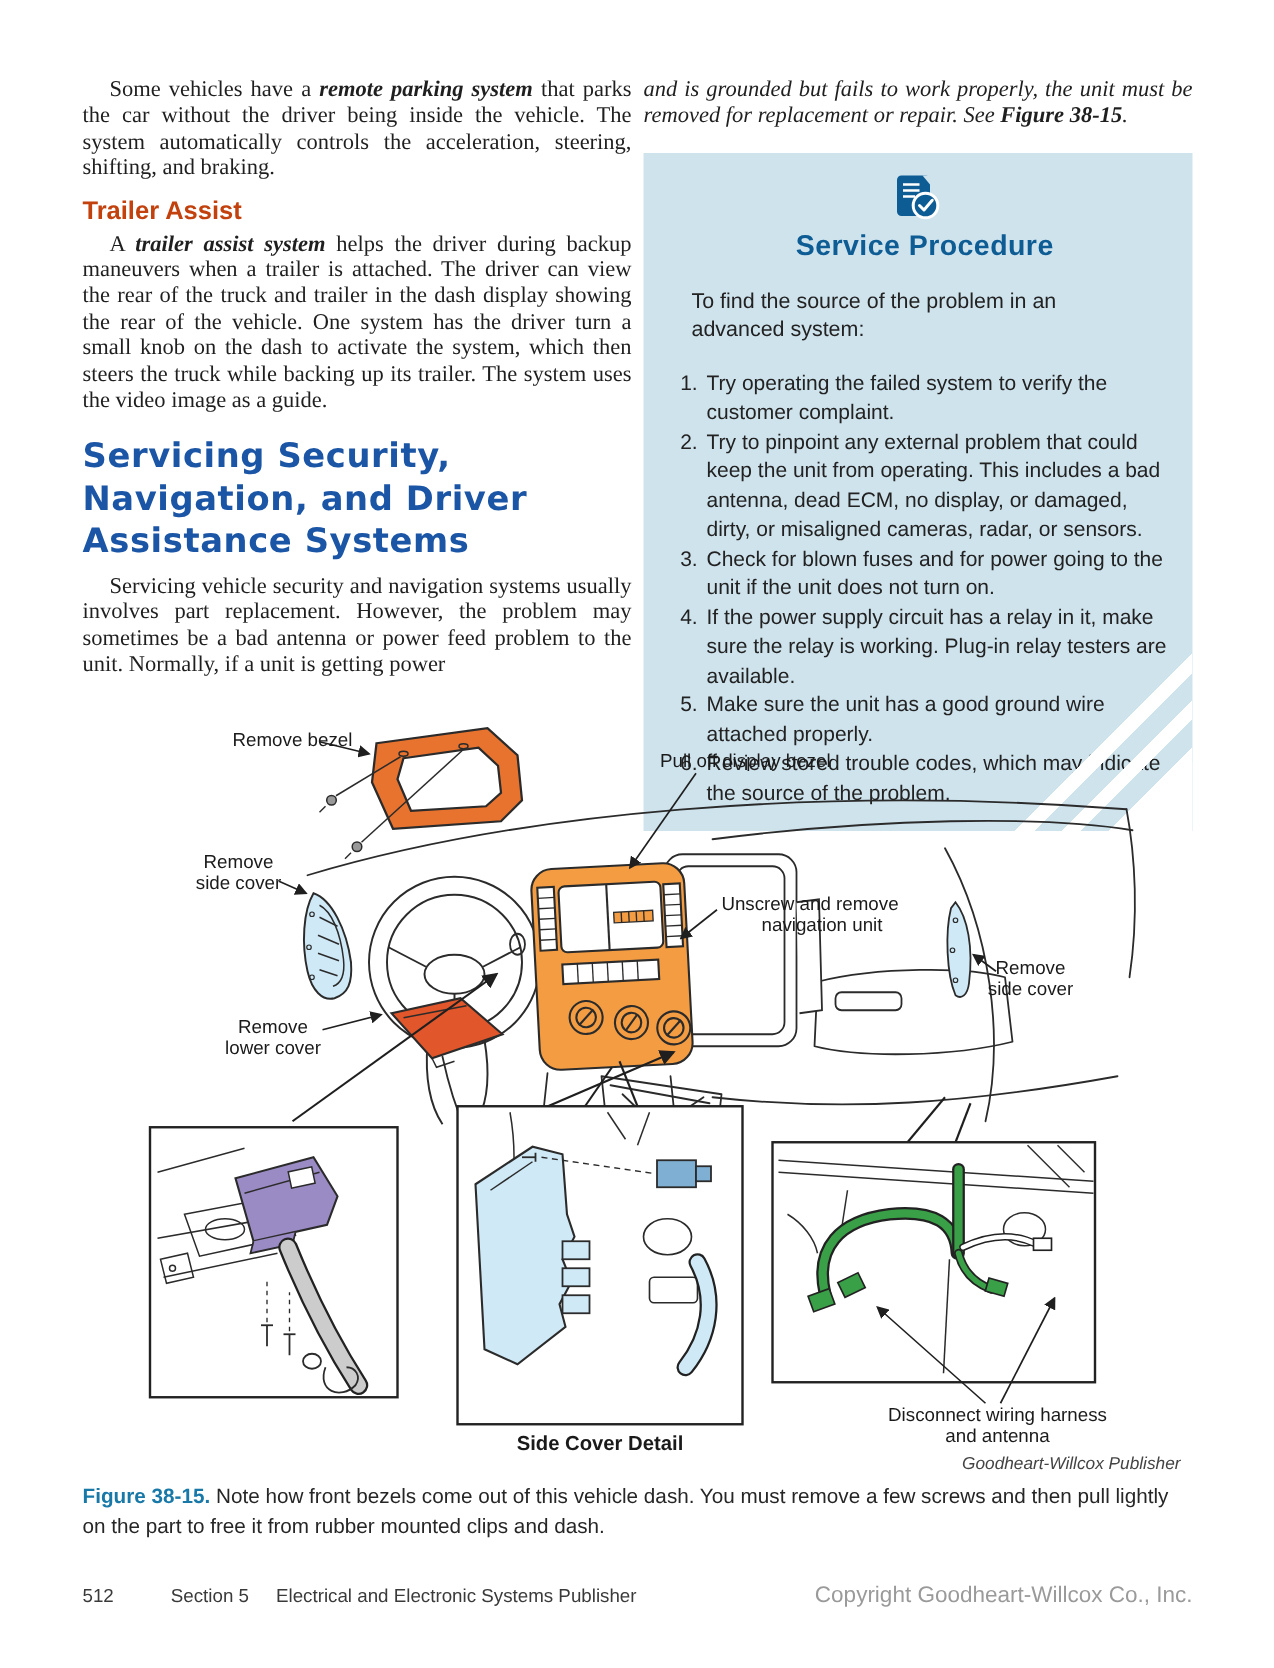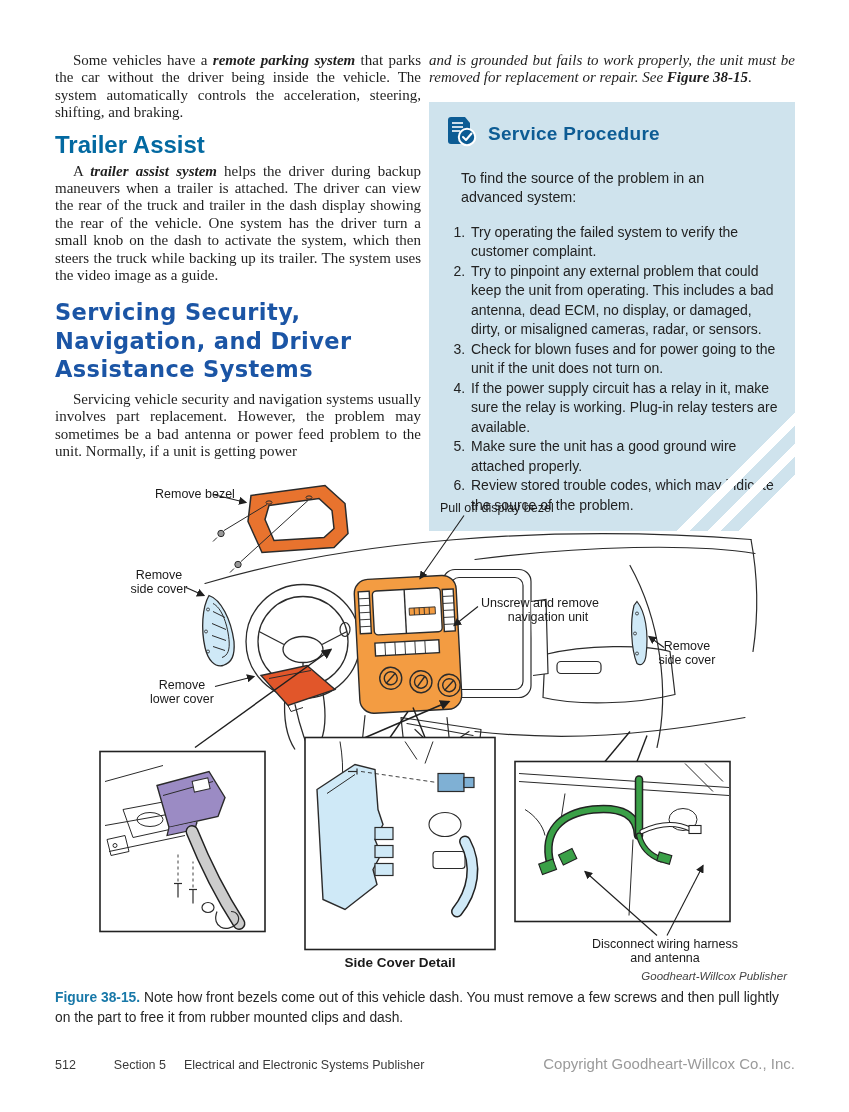--- a/index.html
+++ b/index.html
@@ -8,35 +8,35 @@
     font-family:"Liberation Serif", serif; color:#1f1f1f; overflow:hidden;
     margin:0 auto;
   }
   .col{position:absolute; width:366px;}
   .col-left{left:55px; top:52px;}
   .col-right{left:429px; top:52px;}
   .body-p{margin:0; font-size:15px; line-height:17.4px; text-align:justify; text-indent:18px;}
   .bi{font-weight:bold; font-style:italic;}
   .h-orange{
     margin:9px 0 4px; font-family:"Liberation Sans", sans-serif;
-    font-size:24px; font-weight:bold; color:#0369a1; text-indent:0;
+    font-size:17px; font-weight:bold; color:#c2410c; text-indent:0;
   }
   .h-blue{
     margin:14px 0 7px; font-family:"DejaVu Sans", sans-serif;
     font-size:22.5px; font-weight:bold; color:#1b55a5; line-height:28.5px;
     letter-spacing:0.4px;
   }
   .h-blue span{display:block;}
   
   .svc-box{
     position:relative; margin-top:15px; background:#cfe3ed;
     padding:13px 16px 16px 16px; font-family:"Liberation Sans", sans-serif;
     overflow:hidden; min-height:280px; box-sizing:border-box;
   }
-  .svc-head{display:flex; align-items:center; margin:0 0 6px 0;}
+  .svc-head{display:flex; align-items:center; margin:0 0 6px 0;flex-direction:column;}
   .svc-title{
     font-size:19px; font-weight:bold; color:#0d5c94; margin-left:9px;
     letter-spacing:0.3px;
   }
   .svc-intro{font-size:14.3px; line-height:19px; color:#222; margin:16px;}
   .svc-box ol{margin:4px 0 0 0; padding-left:24px; font-size:14px; line-height:19.5px; color:#222;}
   .svc-box li{padding-left:2px; margin:0;}
   .stripes{
     position:absolute; right:0; bottom:0; width:120px; height:120px;
     background:repeating-linear-gradient(135deg, rgba(0,0,0,0) 0 86px, #ffffff 86px 95px, rgba(0,0,0,0) 95px 108px, #ffffff 108px 117px, rgba(0,0,0,0) 117px 130px, #ffffff 130px 139px);

